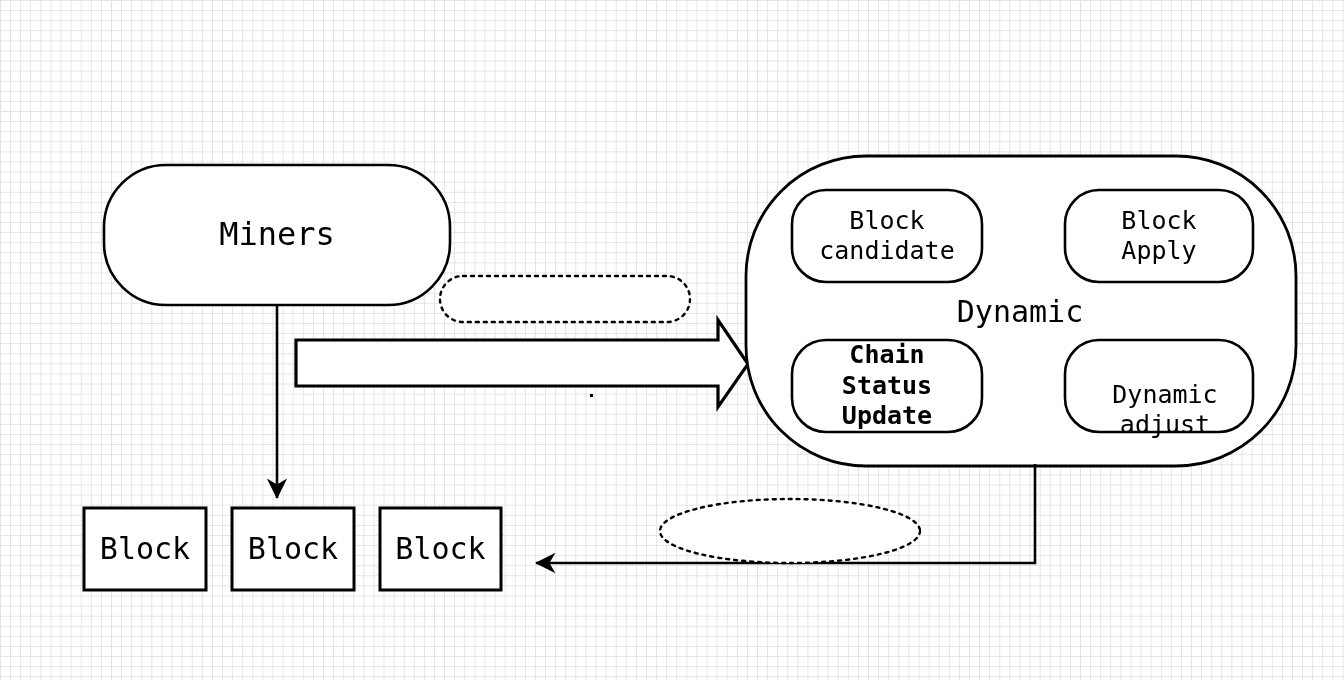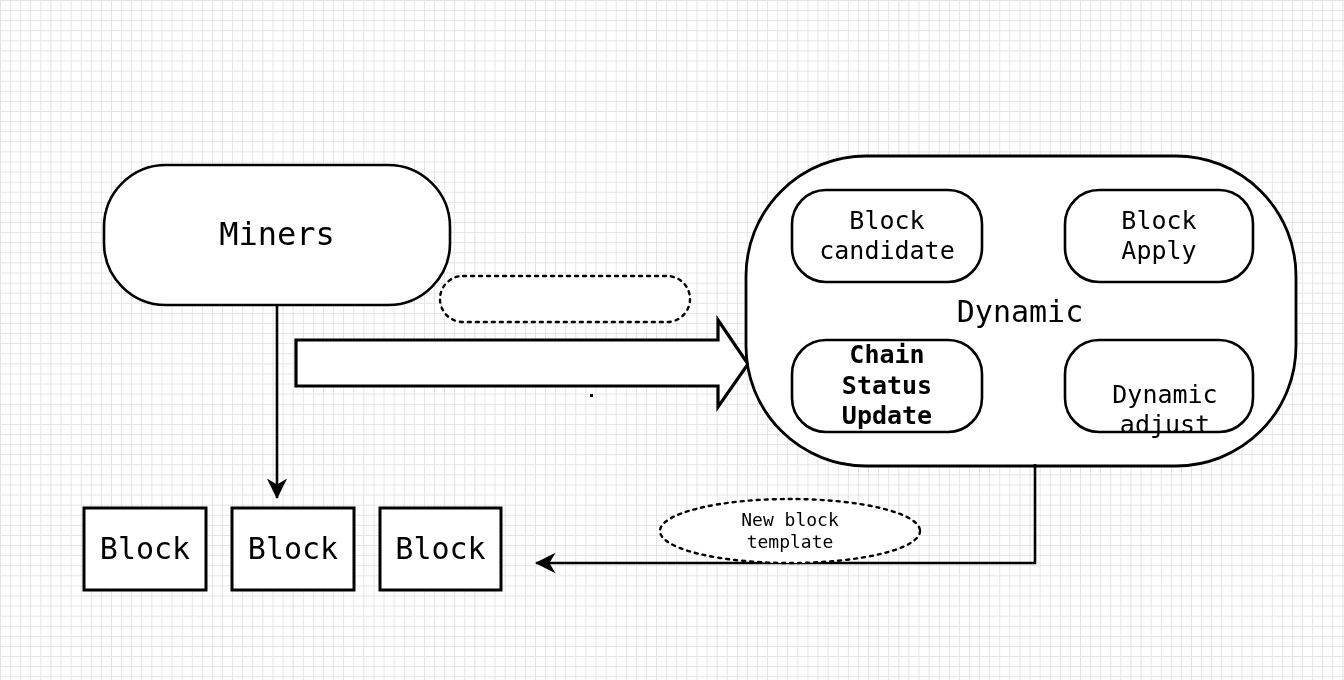--- a/index.html
+++ b/index.html
@@ -101,18 +101,16 @@
   <div class="node-text t-flexidag">Dynamic</div>
   <div class="node-text t-bcand">Block
 candidate</div>
   <div class="node-text t-bapply">Block
 Apply</div>
   <div class="node-text t-chain">Chain
 Status
 Update</div>
   <div class="node-text t-dynamic">Dynamic
 adjust</div>
-  <div class="node-text t-newblock">New block
-template</div>
 
   <div class="stray-dot"></div>
 
 </div>
 
 </body></html>

